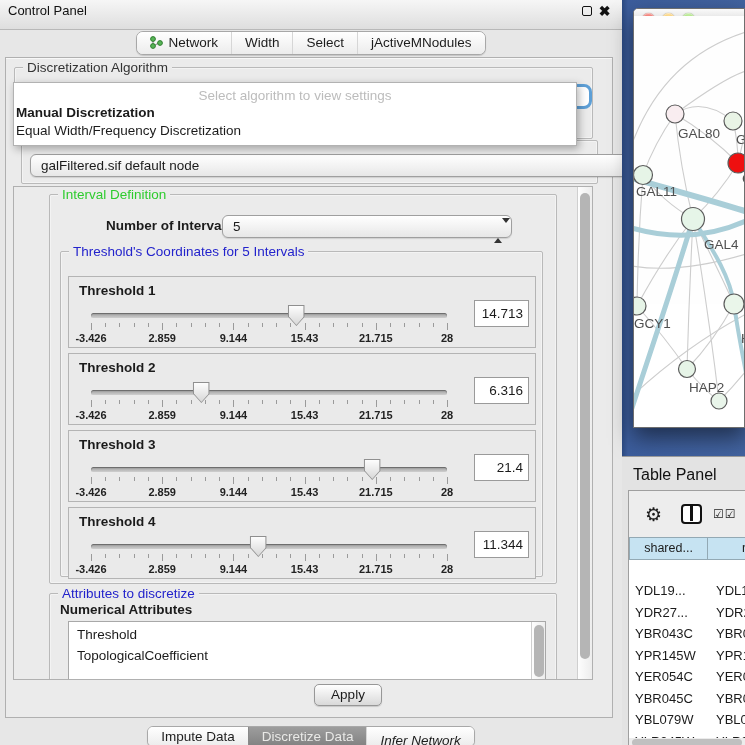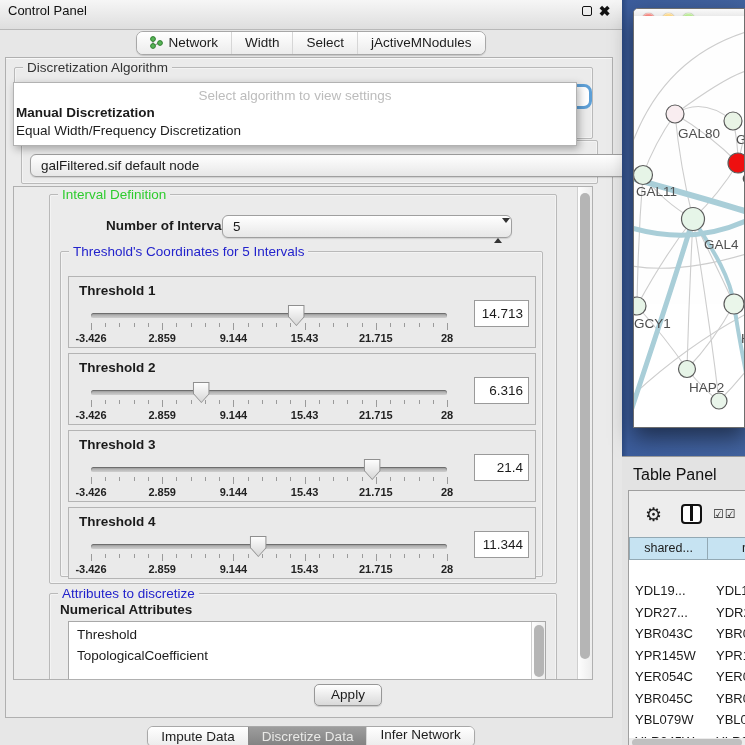--- a/index.html
+++ b/index.html
@@ -399,21 +399,21 @@
         <div class="thumb" style="top:6px; height:466px;"></div>
       </div>
   </div>
 
   <div class="apply-btn">Apply</div>
 
   <div class="bottom-tabbar">
     <div class="tabset" style="border-radius:6px; height:21px;">
       <div class="tab" style="padding-top:2px;">Impute Data</div>
       <div class="tab active" style="padding-top:2px;">Discretize Data</div>
-      <div class="tab" style="padding-top:0;">Infer Network</div>
+      <div class="tab" style="padding-top:6px;font-style:italic;">Infer Network</div>
     </div>
   </div>
 </div>
 
 <div class="desktop"></div>
 
 <div class="netwin">
   <div class="netwin-titlebar">
     <div class="light red"></div>
     <div class="light yellow"></div>

